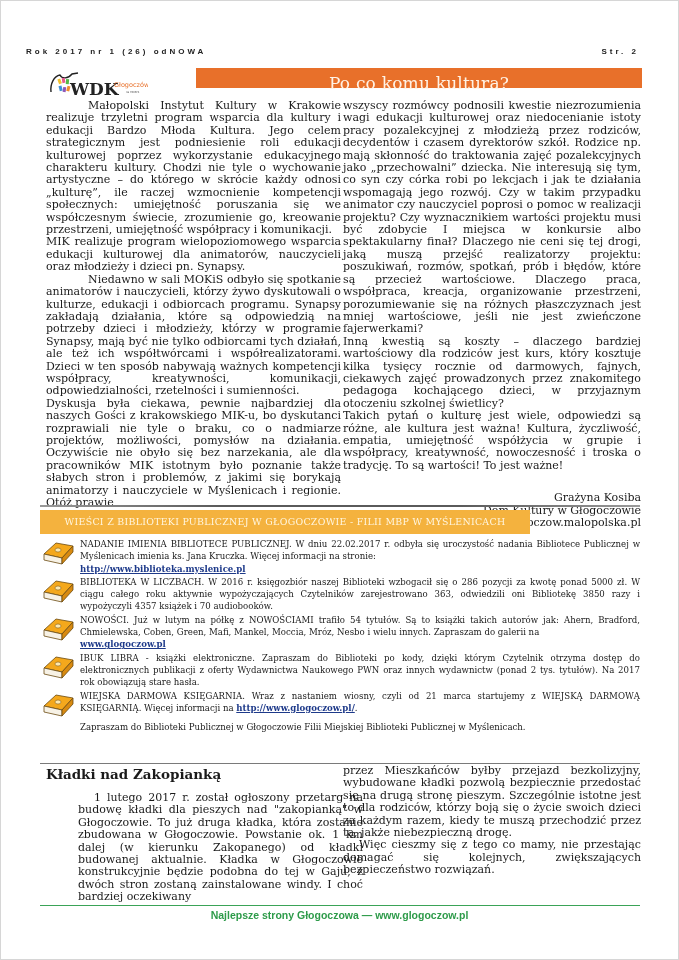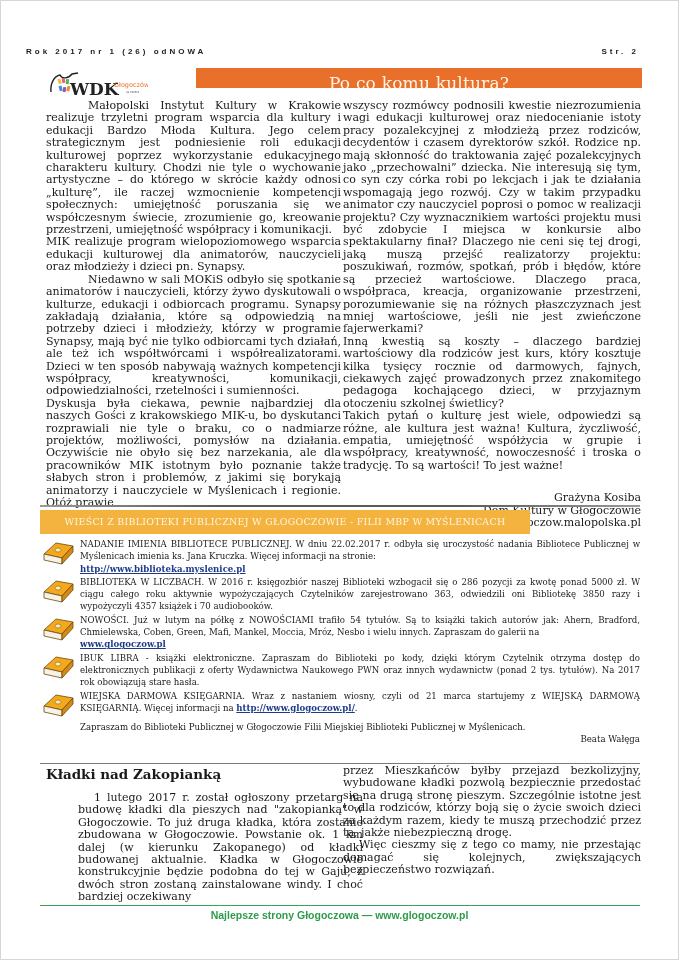--- a/index.html
+++ b/index.html
@@ -136,21 +136,20 @@
   <div class="lib-item">
     <svg class="book" viewBox="0 0 36 28">
         <path d="M4,14 L16,3 L33,6 L22,18 Z" fill="#f4a81c" stroke="#6b4a10" stroke-width="0.8"></path>
         <path d="M4,14 L22,18 L22,24 L4,20 Z" fill="#f7f2e6" stroke="#6b4a10" stroke-width="0.8"></path>
         <path d="M22,18 L33,6 L33,12 L22,24 Z" fill="#d88a10" stroke="#6b4a10" stroke-width="0.8"></path>
         <ellipse cx="18" cy="10" rx="3" ry="2" fill="#fde9b0" stroke="#6b4a10" stroke-width="0.5"></ellipse>
       </svg>
     <span>WIEJSKA DARMOWA KSIĘGARNIA. Wraz z nastaniem wiosny, czyli od 21 marca startujemy z WIEJSKĄ DARMOWĄ KSIĘGARNIĄ. Więcej informacji na </span><a>http://www.glogoczow.pl/</a><span>.</span>
   </div>
   <div class="lib-tail">Zapraszam do Biblioteki Publicznej w Głogoczowie Filii Miejskiej Biblioteki Publicznej w Myślenicach.</div>
-  <div class="lib-sign">Beata Wałęga</div>
 </div>
 
 <div class="rule-gray"></div>
 
 <div class="kl-title">Kładki nad Zakopianką</div>
 <div class="col kl-l">
   <p class="ind">1 lutego 2017 r. został ogłoszony przetarg na budowę kładki dla pieszych nad "zakopianką" w Głogoczowie. To już druga kładka, która zostanie zbudowana w Głogoczowie. Powstanie ok. 1 km dalej (w kierunku Zakopanego) od kładki budowanej aktualnie. Kładka w Głogoczowie konstrukcyjnie będzie podobna do tej w Gaju, z dwóch stron zostaną zainstalowane windy. I choć bardziej oczekiwany</p>
 </div>
 <div class="col kl-r">
   <p>przez Mieszkańców byłby przejazd bezkolizyjny, wybudowane kładki pozwolą bezpiecznie przedostać się na drugą stronę pieszym. Szczególnie istotne jest to dla rodziców, którzy boją się o życie swoich dzieci za każdym razem, kiedy te muszą przechodzić przez tą, jakże niebezpieczną drogę.</p>

